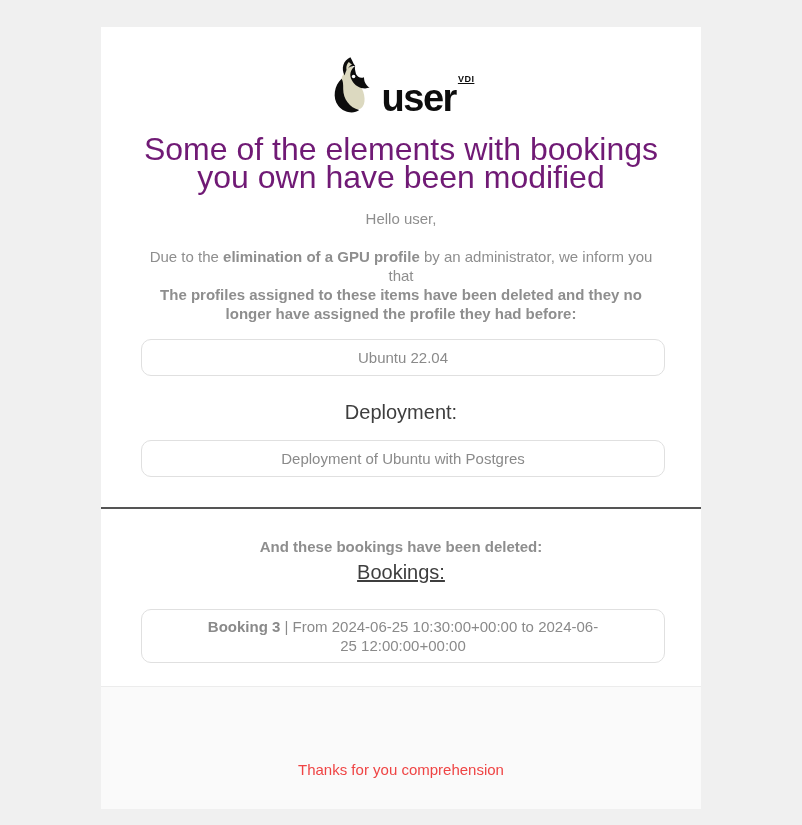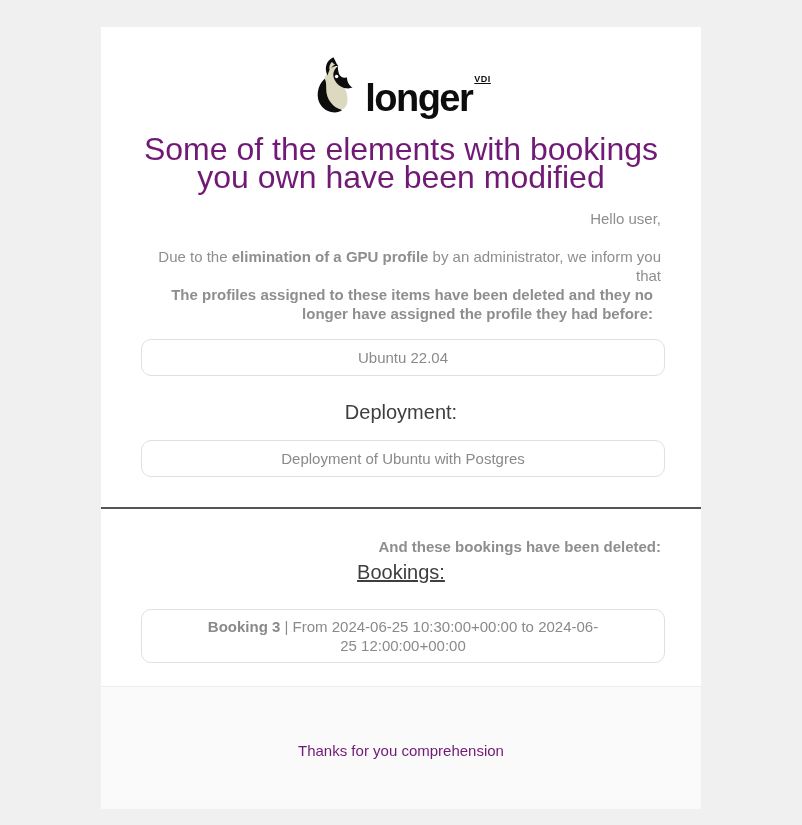--- a/index.html
+++ b/index.html
@@ -56,21 +56,21 @@
     font-size: 32px;
     font-weight: 400;
     color: #701a75;
     text-align: center;
     line-height: 28px;
     margin: 20px 0 0 0;
   }
   p.body-text {
     font-size: 15px;
     color: #8e8e8e;
-    text-align: right;
+    text-align: center;
     line-height: 19px;
   }
   .greeting { margin-top: 18px; }
   .reason   { margin-top: 19px; }
   .notice   { font-weight: 700; padding: 0 8px; }
   b.inline-bold { font-weight: 700; }
 
   h3.section-heading {
     font-size: 20px;
     font-weight: 400;
@@ -115,22 +115,23 @@
   
   .footer {
     background: #fafafa;
     border-top: 1px solid #ececec;
     min-height: 123px;
     padding-top: 54px;
     text-align: center;
   }
   .footer-text {
     font-size: 15px;
-    color: #701a75;
+    color: #ef4444;
     line-height: 19px;
+    margin-top: 19px;
   }
 </style>
 </head>
 <body>
 
 <div class="viewport">
   <div class="email-wrap">
 
     <div class="card">
 
@@ -142,21 +143,21 @@
           <path d="M17 27 C8 35 5 51 13 61 C20 70 33 71 39 66 C27 63 19 52 19 40 C19 34 19 30 17 27 Z" fill="#0d0d0d"></path>
 
           <path d="M28 0 C19 4 16 14 21 23 C22 15 27 10 34 11 C31 7 30 3 28 0 Z" fill="#0d0d0d"></path>
 
           <path d="M26 6 C23 9 22 14 24 18 C25 13 27 10 30 9 C28 8 27 7 26 6 Z" fill="#dcd9c0"></path>
 
           <path d="M34 11 C28 15 26 23 30 29 C34 37 44 41 52 38 C47 35 45 30 45 25 C41 27 37 25 35 21 C34 17 33 13 34 11 Z" fill="#0d0d0d"></path>
 
           <circle cx="32" cy="24" r="2.2" fill="#ffffff"></circle>
         </svg>
-        <span class="logo-word">longer</span>
+        <span class="logo-word">user</span>
         <span class="logo-sup">VDI</span>
       </div>
 
       <h1 class="title">Some of the elements with bookings you own have been modified</h1>
 
       <p class="body-text greeting">Hello user,</p>
 
       <p class="body-text reason"><span>Due to the </span><b class="inline-bold">elimination of a GPU profile</b><span> by an administrator, we inform you that</span></p>
 
       <p class="body-text notice">The profiles assigned to these items have been deleted and they no longer have assigned the profile they had before:</p>

